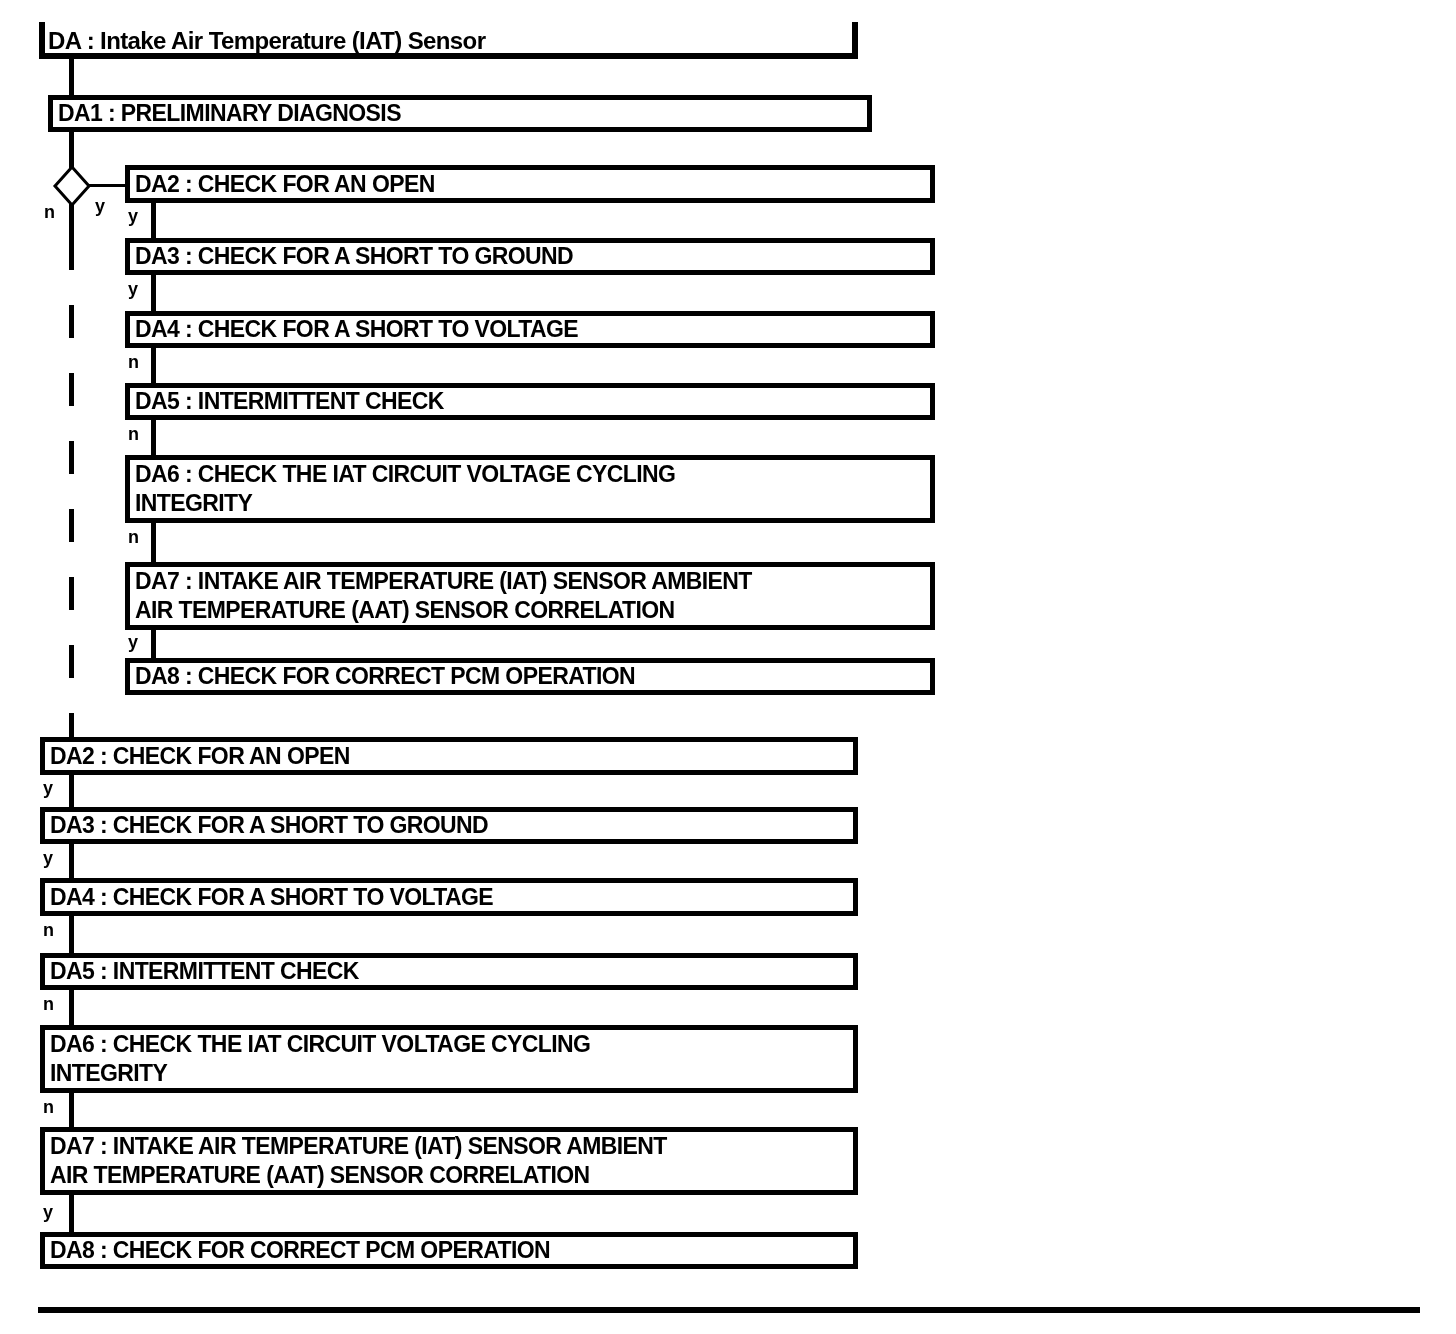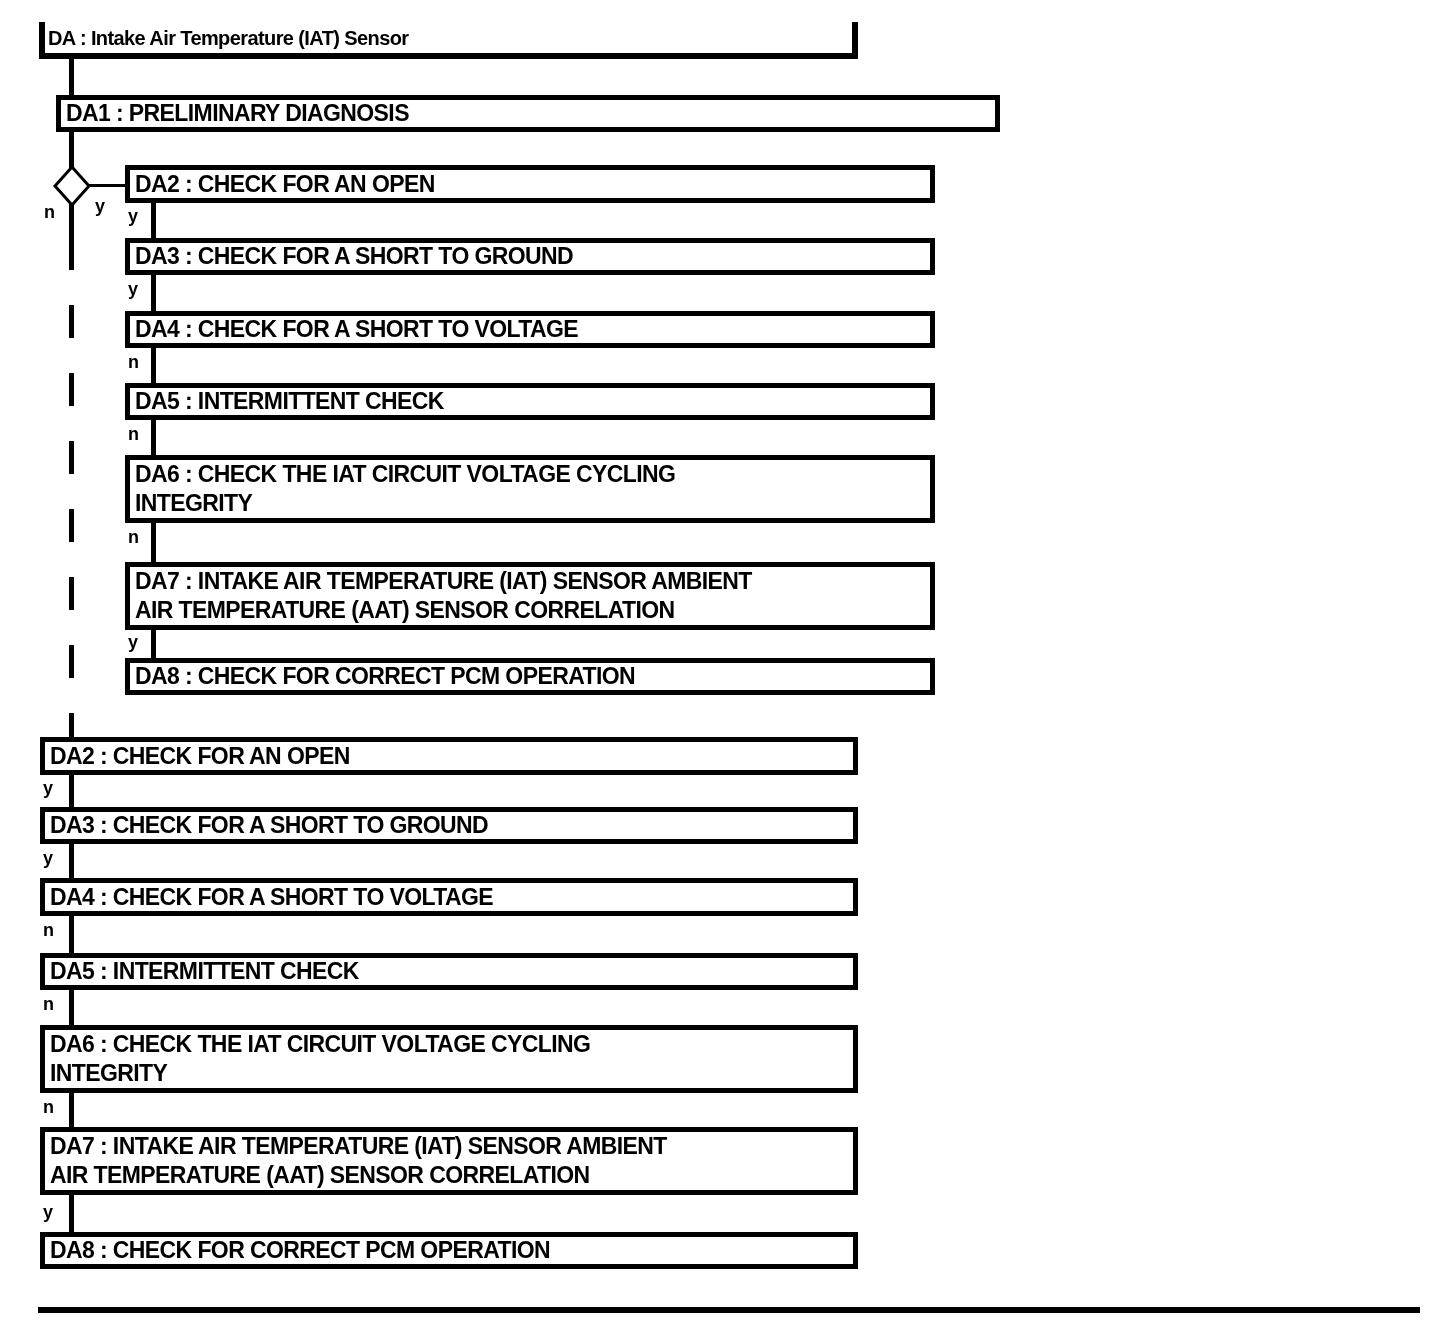--- a/index.html
+++ b/index.html
@@ -21,38 +21,38 @@
     position:absolute;width:5px;
     background:repeating-linear-gradient(to bottom,#000 0 33px,transparent 33px 68px);
   }
   .hline{position:absolute;height:3px;background:#000;}
   .hbar{position:absolute;background:#000;}
   .yn{
     position:absolute;font-weight:bold;font-size:18px;line-height:18px;
     letter-spacing:-0.5px;
   }
   .hdr{
-    position:absolute;font-weight:bold;font-size:20px;letter-spacing:-0.6px;
+    position:absolute;font-weight:bold;font-size:24px;letter-spacing:-0.6px;
     white-space:nowrap;
   }
   .diamond{position:absolute;}
 </style>
 </head>
 <body>
 
 <div class="canvas">
 
   <div class="hbar" style="left:39px;top:22px;width:6px;height:37px"></div>
   <div class="hbar" style="left:852px;top:22px;width:6px;height:37px"></div>
   <div class="hbar" style="left:39px;top:53px;width:819px;height:6px"></div>
   <div class="hdr" style="left:48px;top:27px">DA : Intake Air Temperature (IAT) Sensor</div>
 
   <div class="vline" style="left:69px;top:59px;height:36px"></div>
 
-  <div class="box" style="left:56px;top:95px;width:944px;height:37px">
+  <div class="box" style="left:48px;top:95px;width:824px;height:37px">
     <span class="lbl">DA1 : PRELIMINARY DIAGNOSIS</span>
   </div>
 
   <div class="vline" style="left:69px;top:132px;height:36px"></div>
 
   <svg class="diamond" style="left:52px;top:165px" width="40" height="42" viewBox="0 0 40 42">
     <polygon points="20,2 37,21 20,40 3,21" fill="#ffffff" stroke="#000000" stroke-width="3"></polygon>
   </svg>
   <div class="yn" style="left:44px;top:203px">n</div>
   <div class="yn" style="left:95px;top:197px">y</div>

